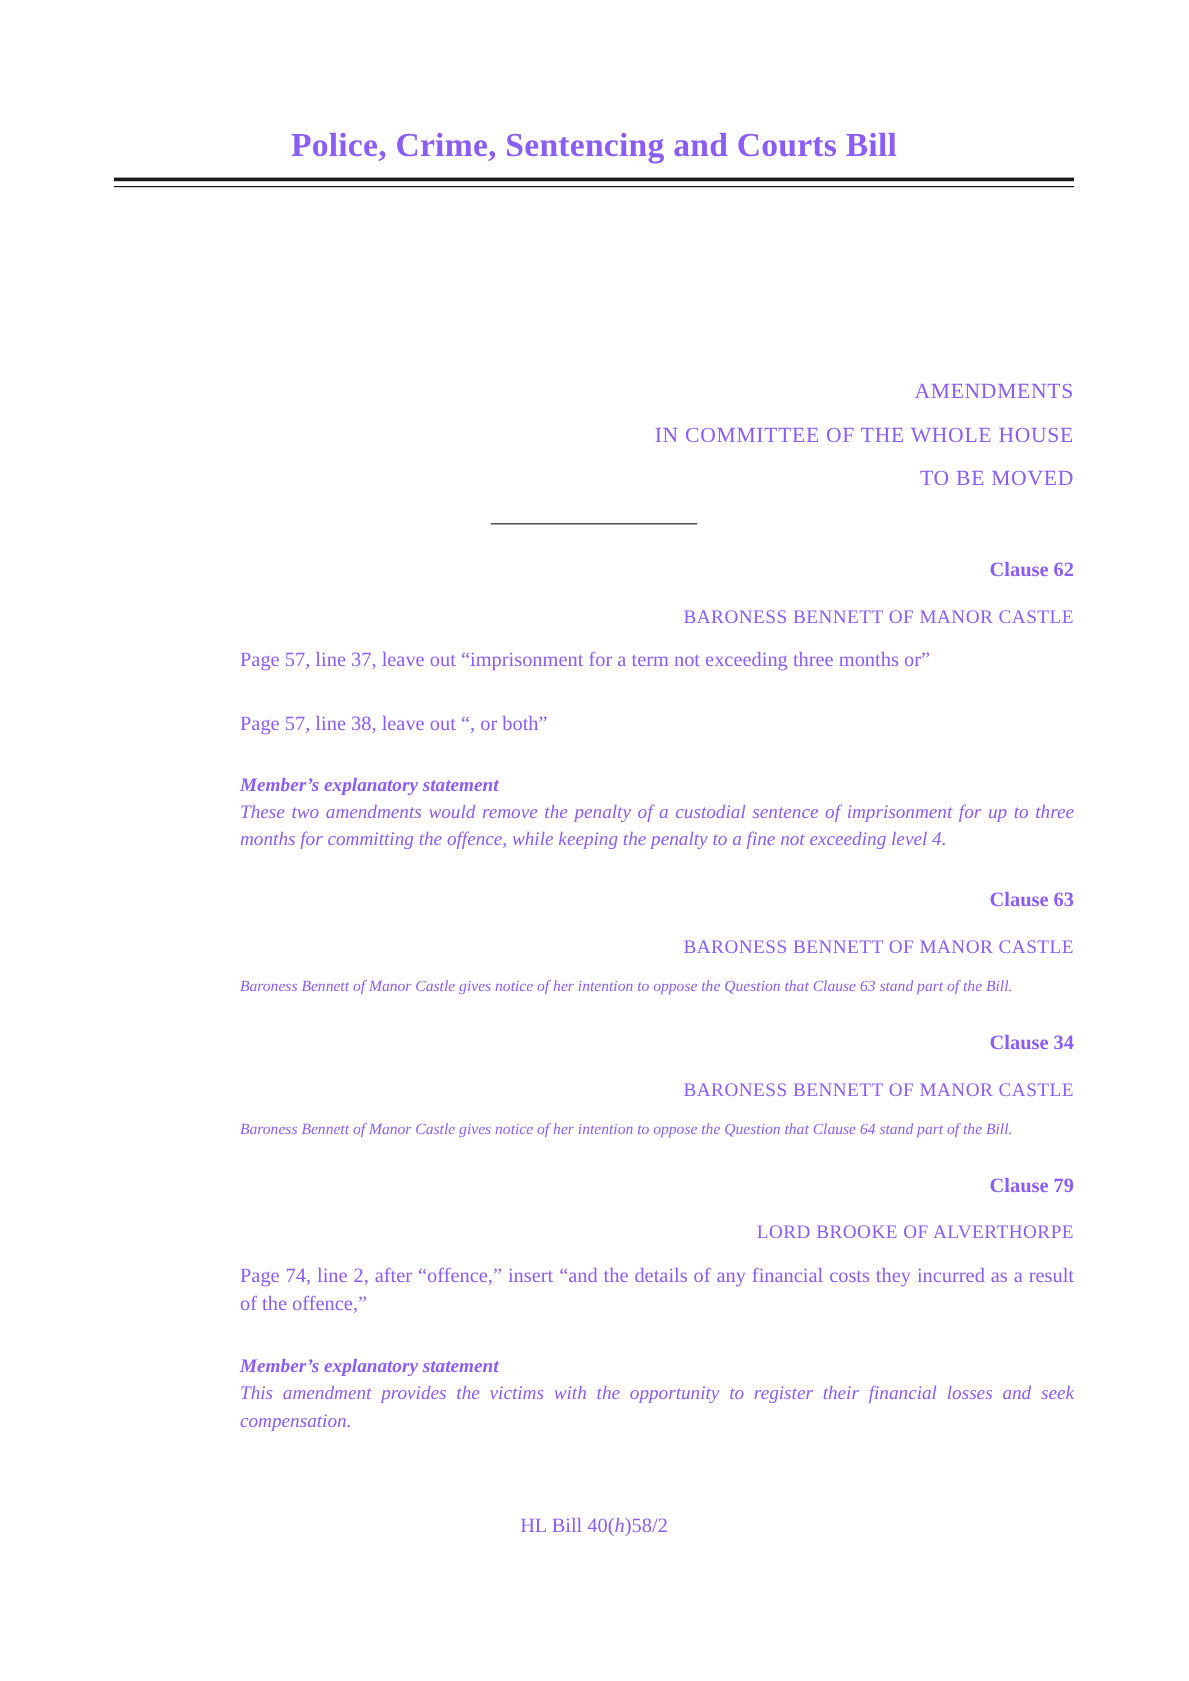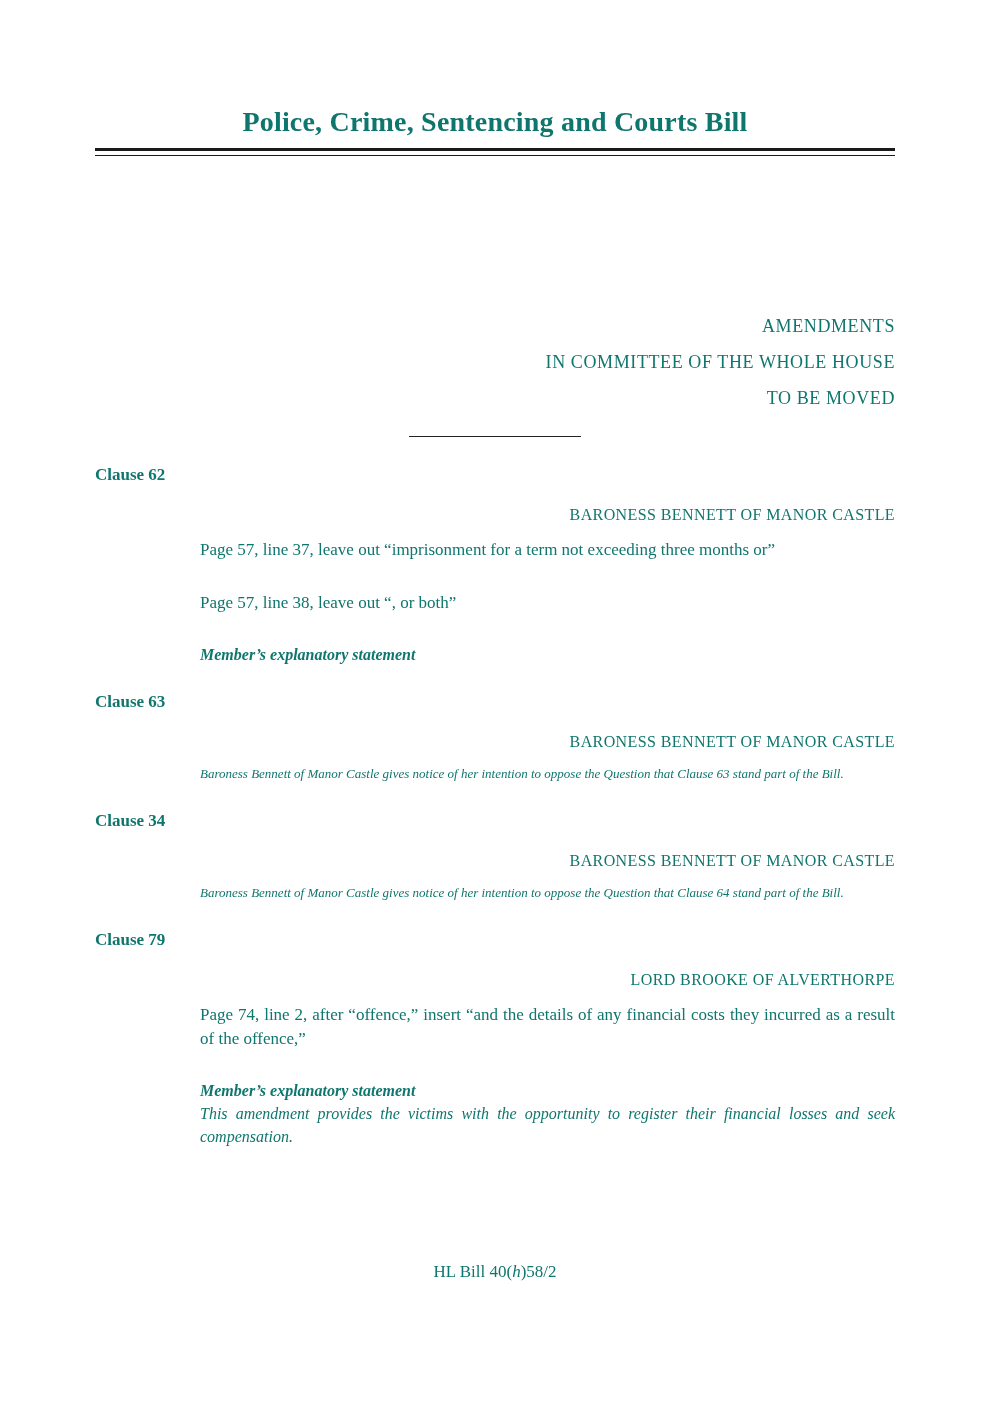--- a/index.html
+++ b/index.html
@@ -6,21 +6,21 @@
     margin: 0;
     padding: 0;
     background: #ffffff;
   }
   .page {
     position: relative;
     width: 991px;
     height: 1401px;
     margin: 0 auto;
     background: #ffffff;
-    color: #0f766e;
+    color: #8b5cf6;
     font-family: "Liberation Serif", "DejaVu Serif", serif;
     box-sizing: border-box;
     padding: 105px 96px 0 95px;
     overflow: hidden;
   }
   .doc-title {
     margin: 0;
     text-align: center;
     font-size: 28px;
     font-weight: bold;
@@ -43,21 +43,21 @@
     letter-spacing: 0.6px;
   }
   .mid-divider {
     width: 172px;
     margin: 20px auto 6px auto;
     border: none;
     border-top: 1px solid #222222;
   }
   .clause-heading {
     margin: 28px 0 0 0;
-    text-align: left;
+    text-align: right;
     font-size: 17px;
     font-weight: bold;
   }
   .sponsor {
     margin: 21px 0 0 0;
     text-align: right;
     font-size: 16px;
     letter-spacing: 0.4px;
   }
   .body-col {
@@ -125,20 +125,21 @@
   <hr class="mid-divider">
 
   <div class="section">
     <div class="clause-heading">Clause 62</div>
     <div class="sponsor">BARONESS BENNETT OF MANOR CASTLE</div>
     <div class="body-col">
       <p class="amendment">Page 57, line 37, leave out “imprisonment for a term not exceeding three months or”</p>
       <p class="amendment">Page 57, line 38, leave out “, or both”</p>
       <div class="explanatory">
         <p class="explanatory-title">Member’s explanatory statement</p>
+        <p class="explanatory-text">These two amendments would remove the penalty of a custodial sentence of imprisonment for up to three months for committing the offence, while keeping the penalty to a fine not exceeding level 4.</p>
       </div>
     </div>
   </div>
 
   <div class="section">
     <div class="clause-heading">Clause 63</div>
     <div class="sponsor">BARONESS BENNETT OF MANOR CASTLE</div>
     <div class="body-col">
       <p class="notice">Baroness Bennett of Manor Castle gives notice of her intention to oppose the Question that Clause 63 stand part of the Bill.</p>
     </div>

